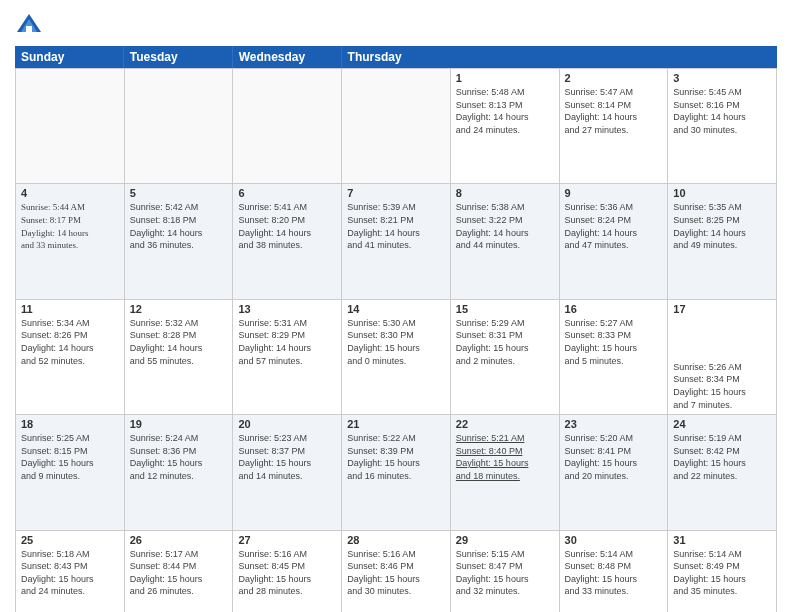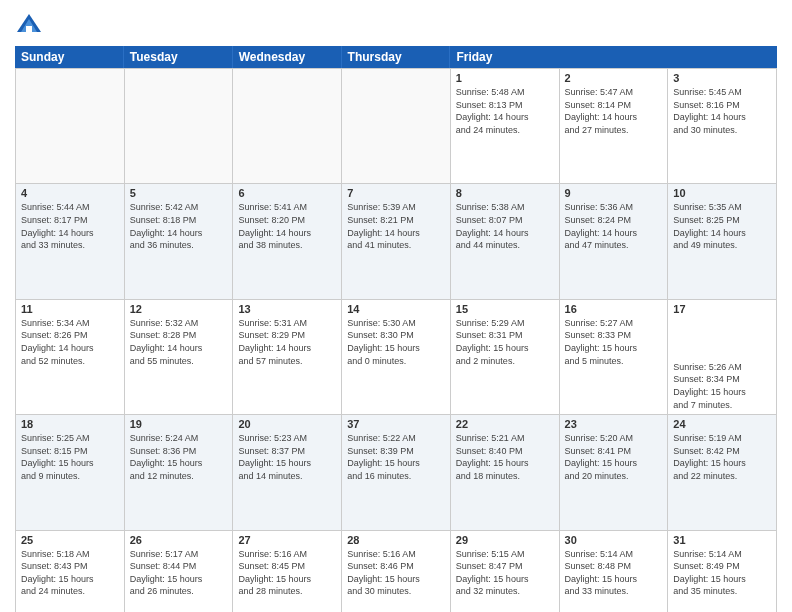--- a/index.html
+++ b/index.html
@@ -132,21 +132,20 @@
       <div class="title-location"></div>
     </div>
   </div>
 
   <div class="calendar">
     <div class="cal-header">
     <div class="cal-header-cell">Sunday</div>
         <div class="cal-header-cell">Tuesday</div>
         <div class="cal-header-cell">Wednesday</div>
         <div class="cal-header-cell">Thursday</div>
-        <div class="cal-header-cell">Friday</div>
       </div>
     <div class="cal-body">
     <div class="cal-cell empty"></div>
         <div class="cal-cell empty"></div>
         <div class="cal-cell empty"></div>
         <div class="cal-cell empty"></div>
         <div class="cal-cell">
           <span class="day-num">1</span>
           <div class="cell-text" style="white-space: pre-line;">Sunrise: 5:48 AM
 Sunset: 8:13 PM
@@ -162,21 +161,21 @@
         </div>
         <div class="cal-cell">
           <span class="day-num">3</span>
           <div class="cell-text" style="white-space: pre-line;">Sunrise: 5:45 AM
 Sunset: 8:16 PM
 Daylight: 14 hours
 and 30 minutes.</div>
         </div>
         <div class="cal-cell alt-row">
           <span class="day-num">4</span>
-          <div class="cell-text" style="white-space: pre-line;">Sunrise: 5:44 AM
+          <div class="cell-text" style="white-space: pre-line; font-family: Liberation Serif, serif;">Sunrise: 5:44 AM
 Sunset: 8:17 PM
 Daylight: 14 hours
 and 33 minutes.</div>
         </div>
         <div class="cal-cell alt-row">
           <span class="day-num">5</span>
           <div class="cell-text" style="white-space: pre-line;">Sunrise: 5:42 AM
 Sunset: 8:18 PM
 Daylight: 14 hours
 and 36 minutes.</div>
@@ -191,21 +190,21 @@
         <div class="cal-cell alt-row">
           <span class="day-num">7</span>
           <div class="cell-text" style="white-space: pre-line;">Sunrise: 5:39 AM
 Sunset: 8:21 PM
 Daylight: 14 hours
 and 41 minutes.</div>
         </div>
         <div class="cal-cell alt-row">
           <span class="day-num">8</span>
           <div class="cell-text" style="white-space: pre-line;">Sunrise: 5:38 AM
-Sunset: 8:07 PM
+Sunset: 3:22 PM
 Daylight: 14 hours
 and 44 minutes.</div>
         </div>
         <div class="cal-cell alt-row">
           <span class="day-num">9</span>
           <div class="cell-text" style="white-space: pre-line;">Sunrise: 5:36 AM
 Sunset: 8:24 PM
 Daylight: 14 hours
 and 47 minutes.</div>
         </div>
@@ -280,29 +279,29 @@
 and 12 minutes.</div>
         </div>
         <div class="cal-cell alt-row">
           <span class="day-num">20</span>
           <div class="cell-text" style="white-space: pre-line;">Sunrise: 5:23 AM
 Sunset: 8:37 PM
 Daylight: 15 hours
 and 14 minutes.</div>
         </div>
         <div class="cal-cell alt-row">
-          <span class="day-num">37</span>
+          <span class="day-num">21</span>
           <div class="cell-text" style="white-space: pre-line;">Sunrise: 5:22 AM
 Sunset: 8:39 PM
 Daylight: 15 hours
 and 16 minutes.</div>
         </div>
         <div class="cal-cell alt-row">
           <span class="day-num">22</span>
-          <div class="cell-text" style="white-space: pre-line;">Sunrise: 5:21 AM
+          <div class="cell-text" style="white-space: pre-line; text-decoration: underline;">Sunrise: 5:21 AM
 Sunset: 8:40 PM
 Daylight: 15 hours
 and 18 minutes.</div>
         </div>
         <div class="cal-cell alt-row">
           <span class="day-num">23</span>
           <div class="cell-text" style="white-space: pre-line;">Sunrise: 5:20 AM
 Sunset: 8:41 PM
 Daylight: 15 hours
 and 20 minutes.</div>

